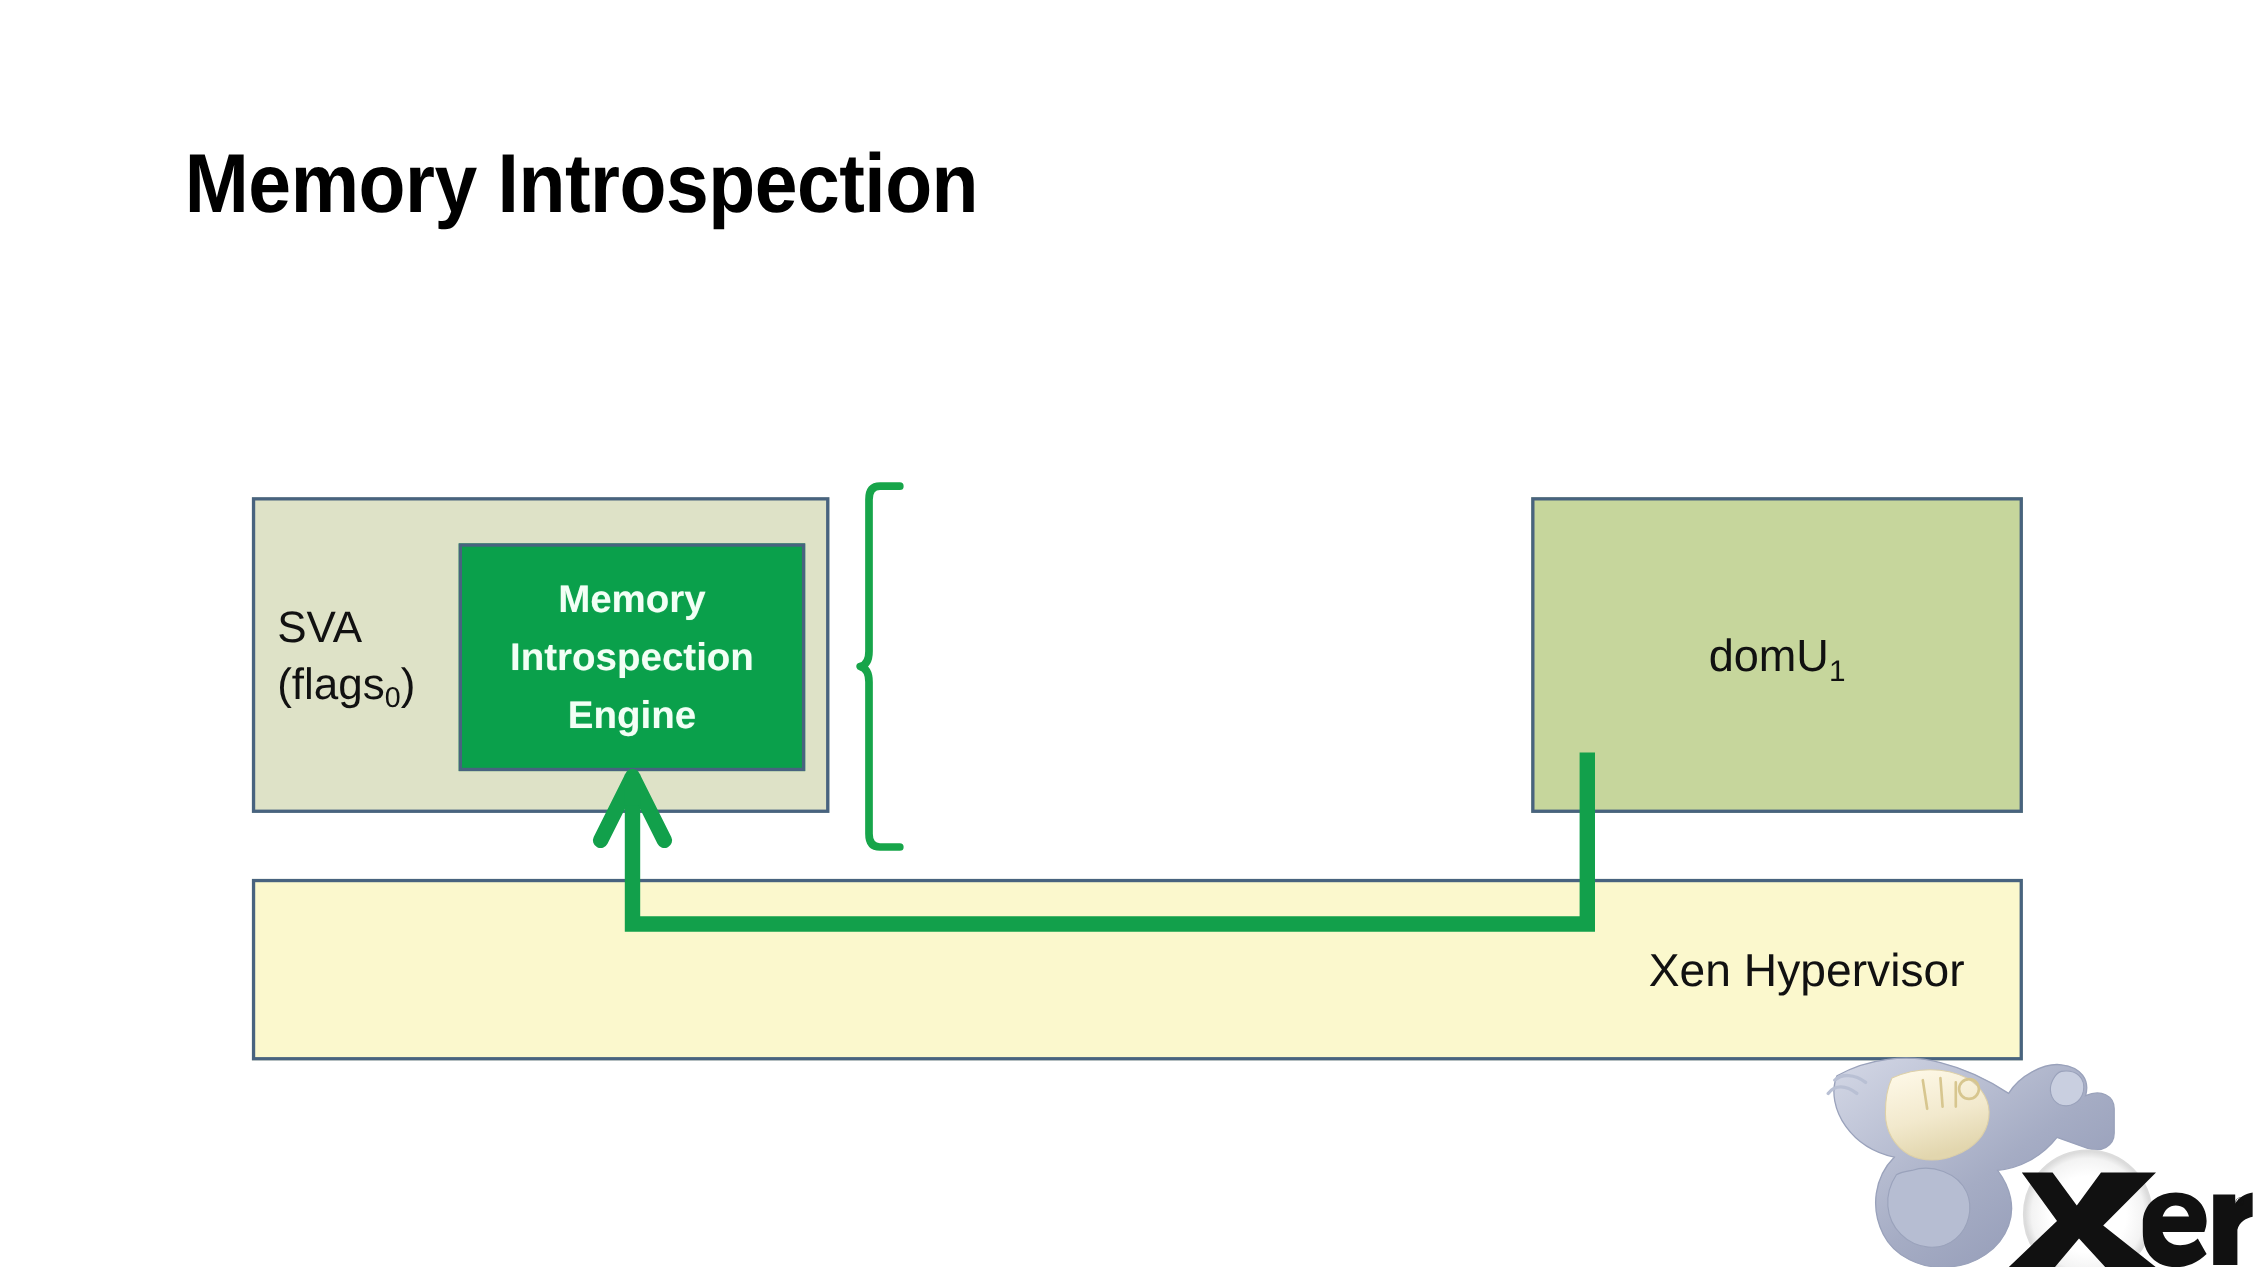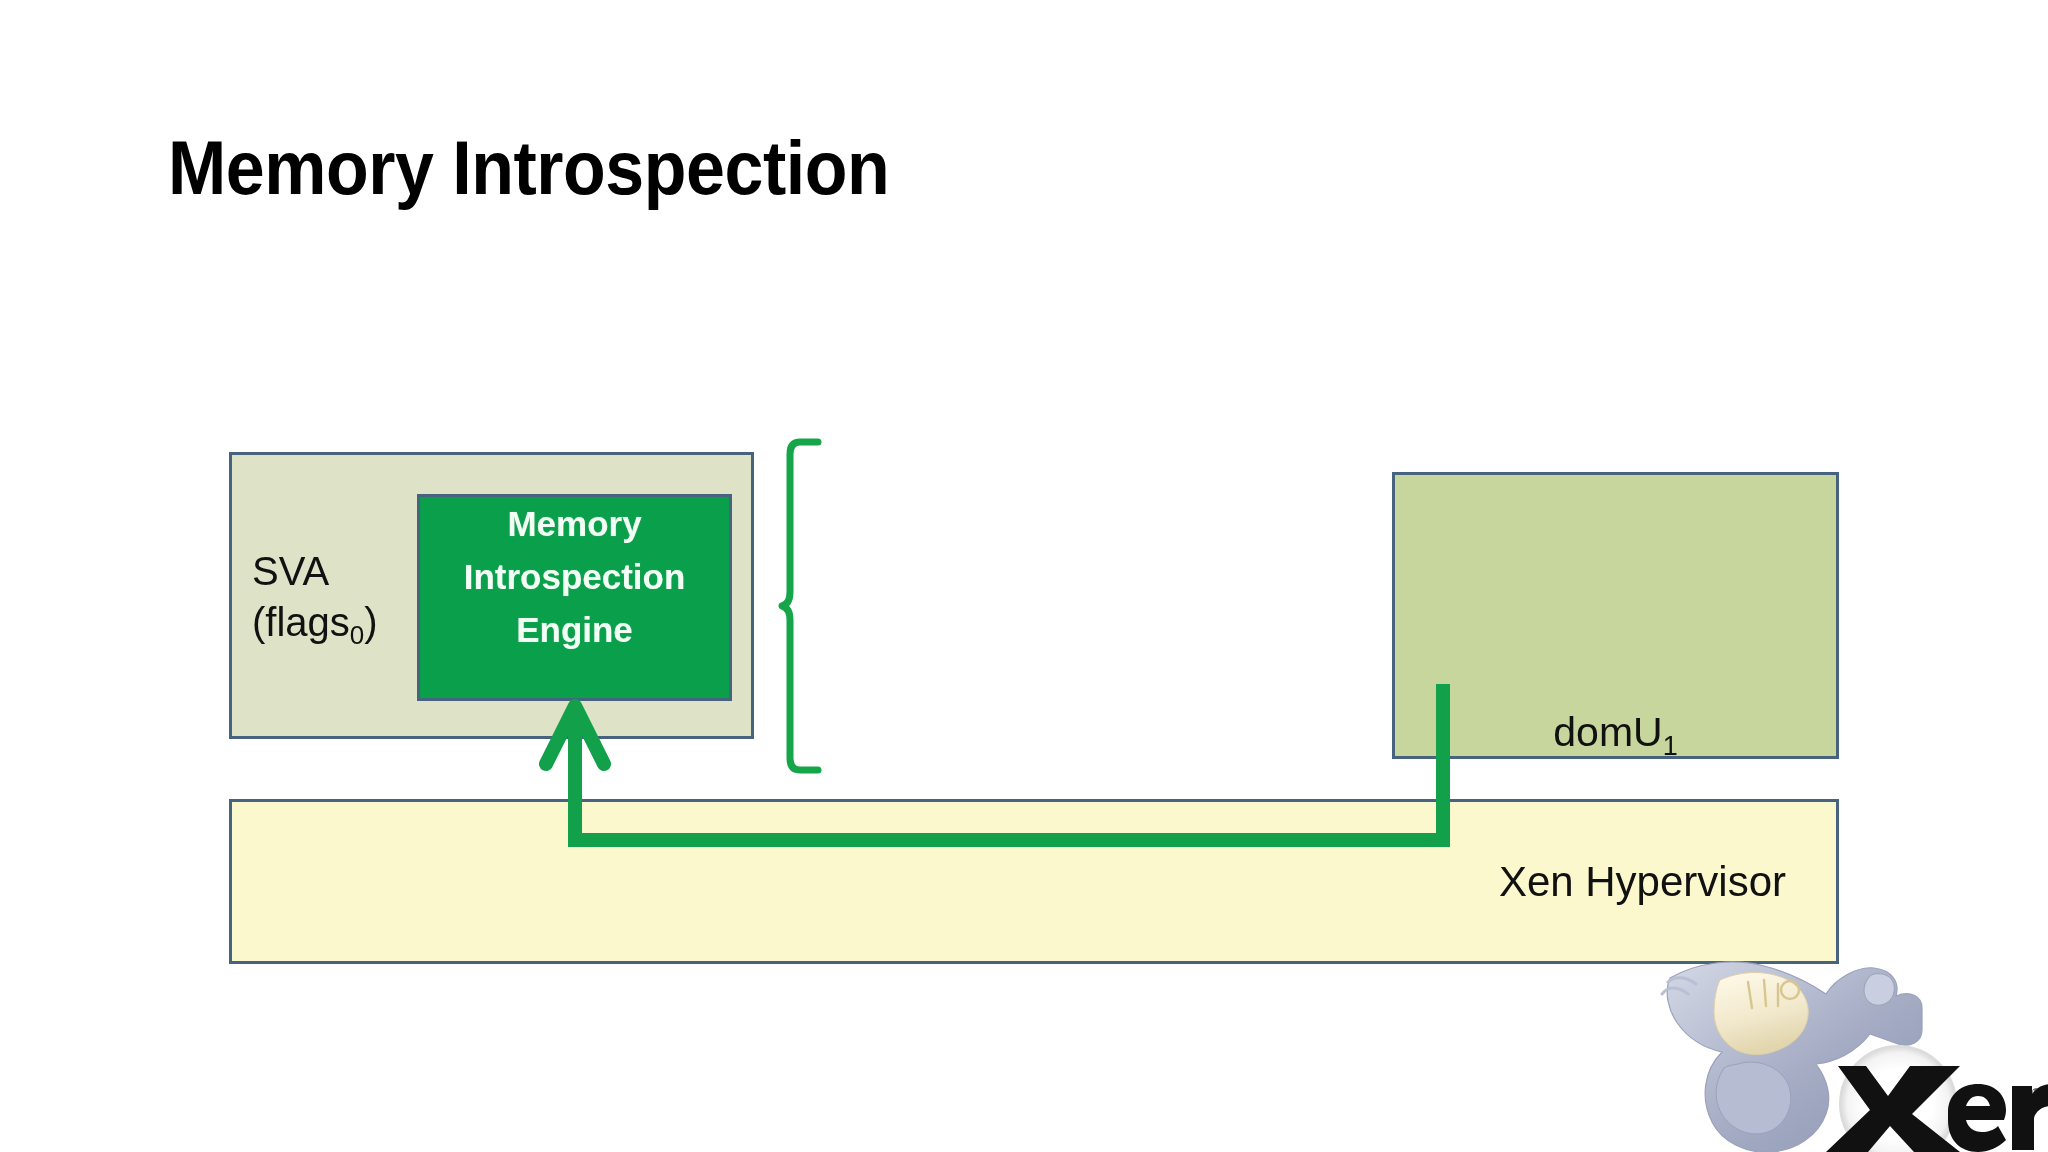--- a/index.html
+++ b/index.html
@@ -43,36 +43,36 @@
     font-size:40px;line-height:51px;
     color:#111111;
     white-space:nowrap;
   }
   #sva-label sub{font-size:26px;line-height:0;vertical-align:baseline;position:relative;top:8px;}
 
   
   #mie-box{
     left:417px;top:478px;width:315px;height:207px;
     background:#0aa04b;
-    align-items:flex-start;justify-content:center;
+    align-items:center;justify-content:center;
     border:3px solid #48637f;
   }
   #mie-label{
     color:#f2fff5;
     font-weight:bold;
     font-size:35px;line-height:53px;
     text-align:center;
     text-shadow:0 0 1px rgba(255,255,255,.35);
   }
 
   
   #domu1-box{
-    left:1392px;top:456px;width:447px;height:287px;
+    left:1392px;top:436px;width:447px;height:287px;
     background:#c6d69c;
-    align-items:flex-end;justify-content:center;
+    align-items:center;justify-content:center;
   }
   #domu1-label{
     font-size:41px;line-height:48px;color:#111111;white-space:nowrap;
   }
   #domu1-label sub{font-size:27px;line-height:0;vertical-align:baseline;position:relative;top:9px;}
 
   
   #hypervisor-bar{
     left:229px;top:783px;width:1610px;height:165px;
     background:#fbf8cd;

